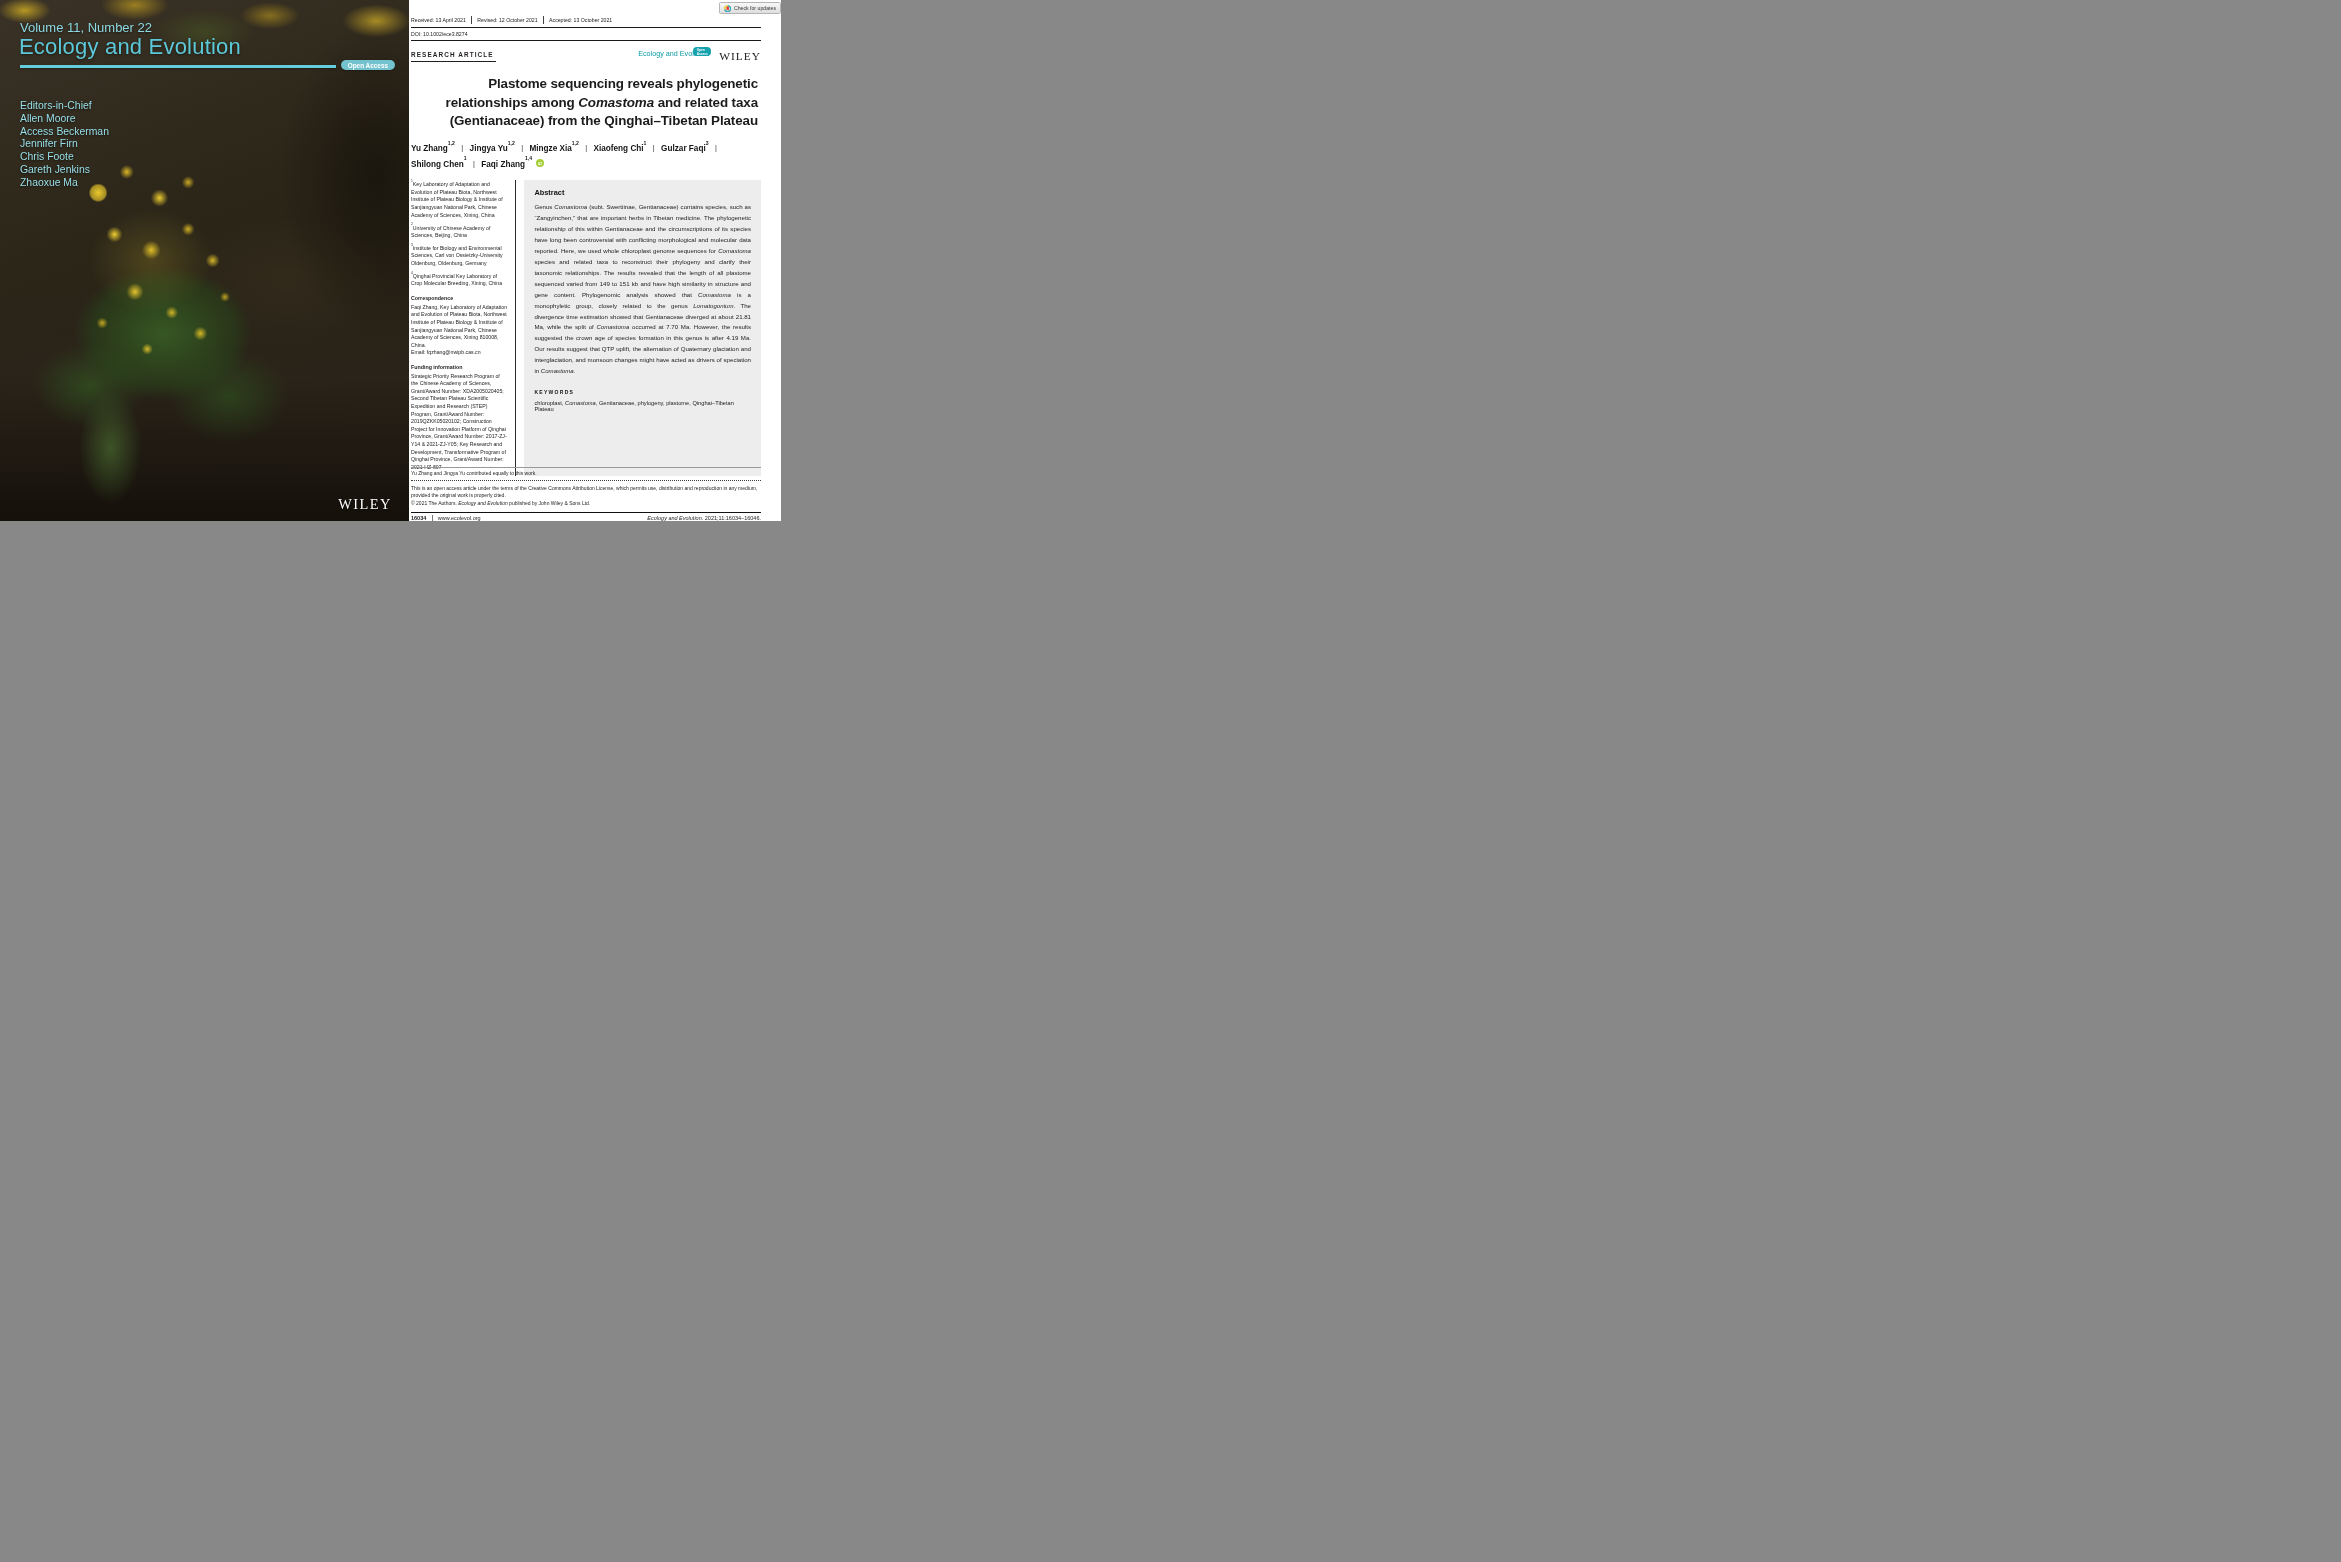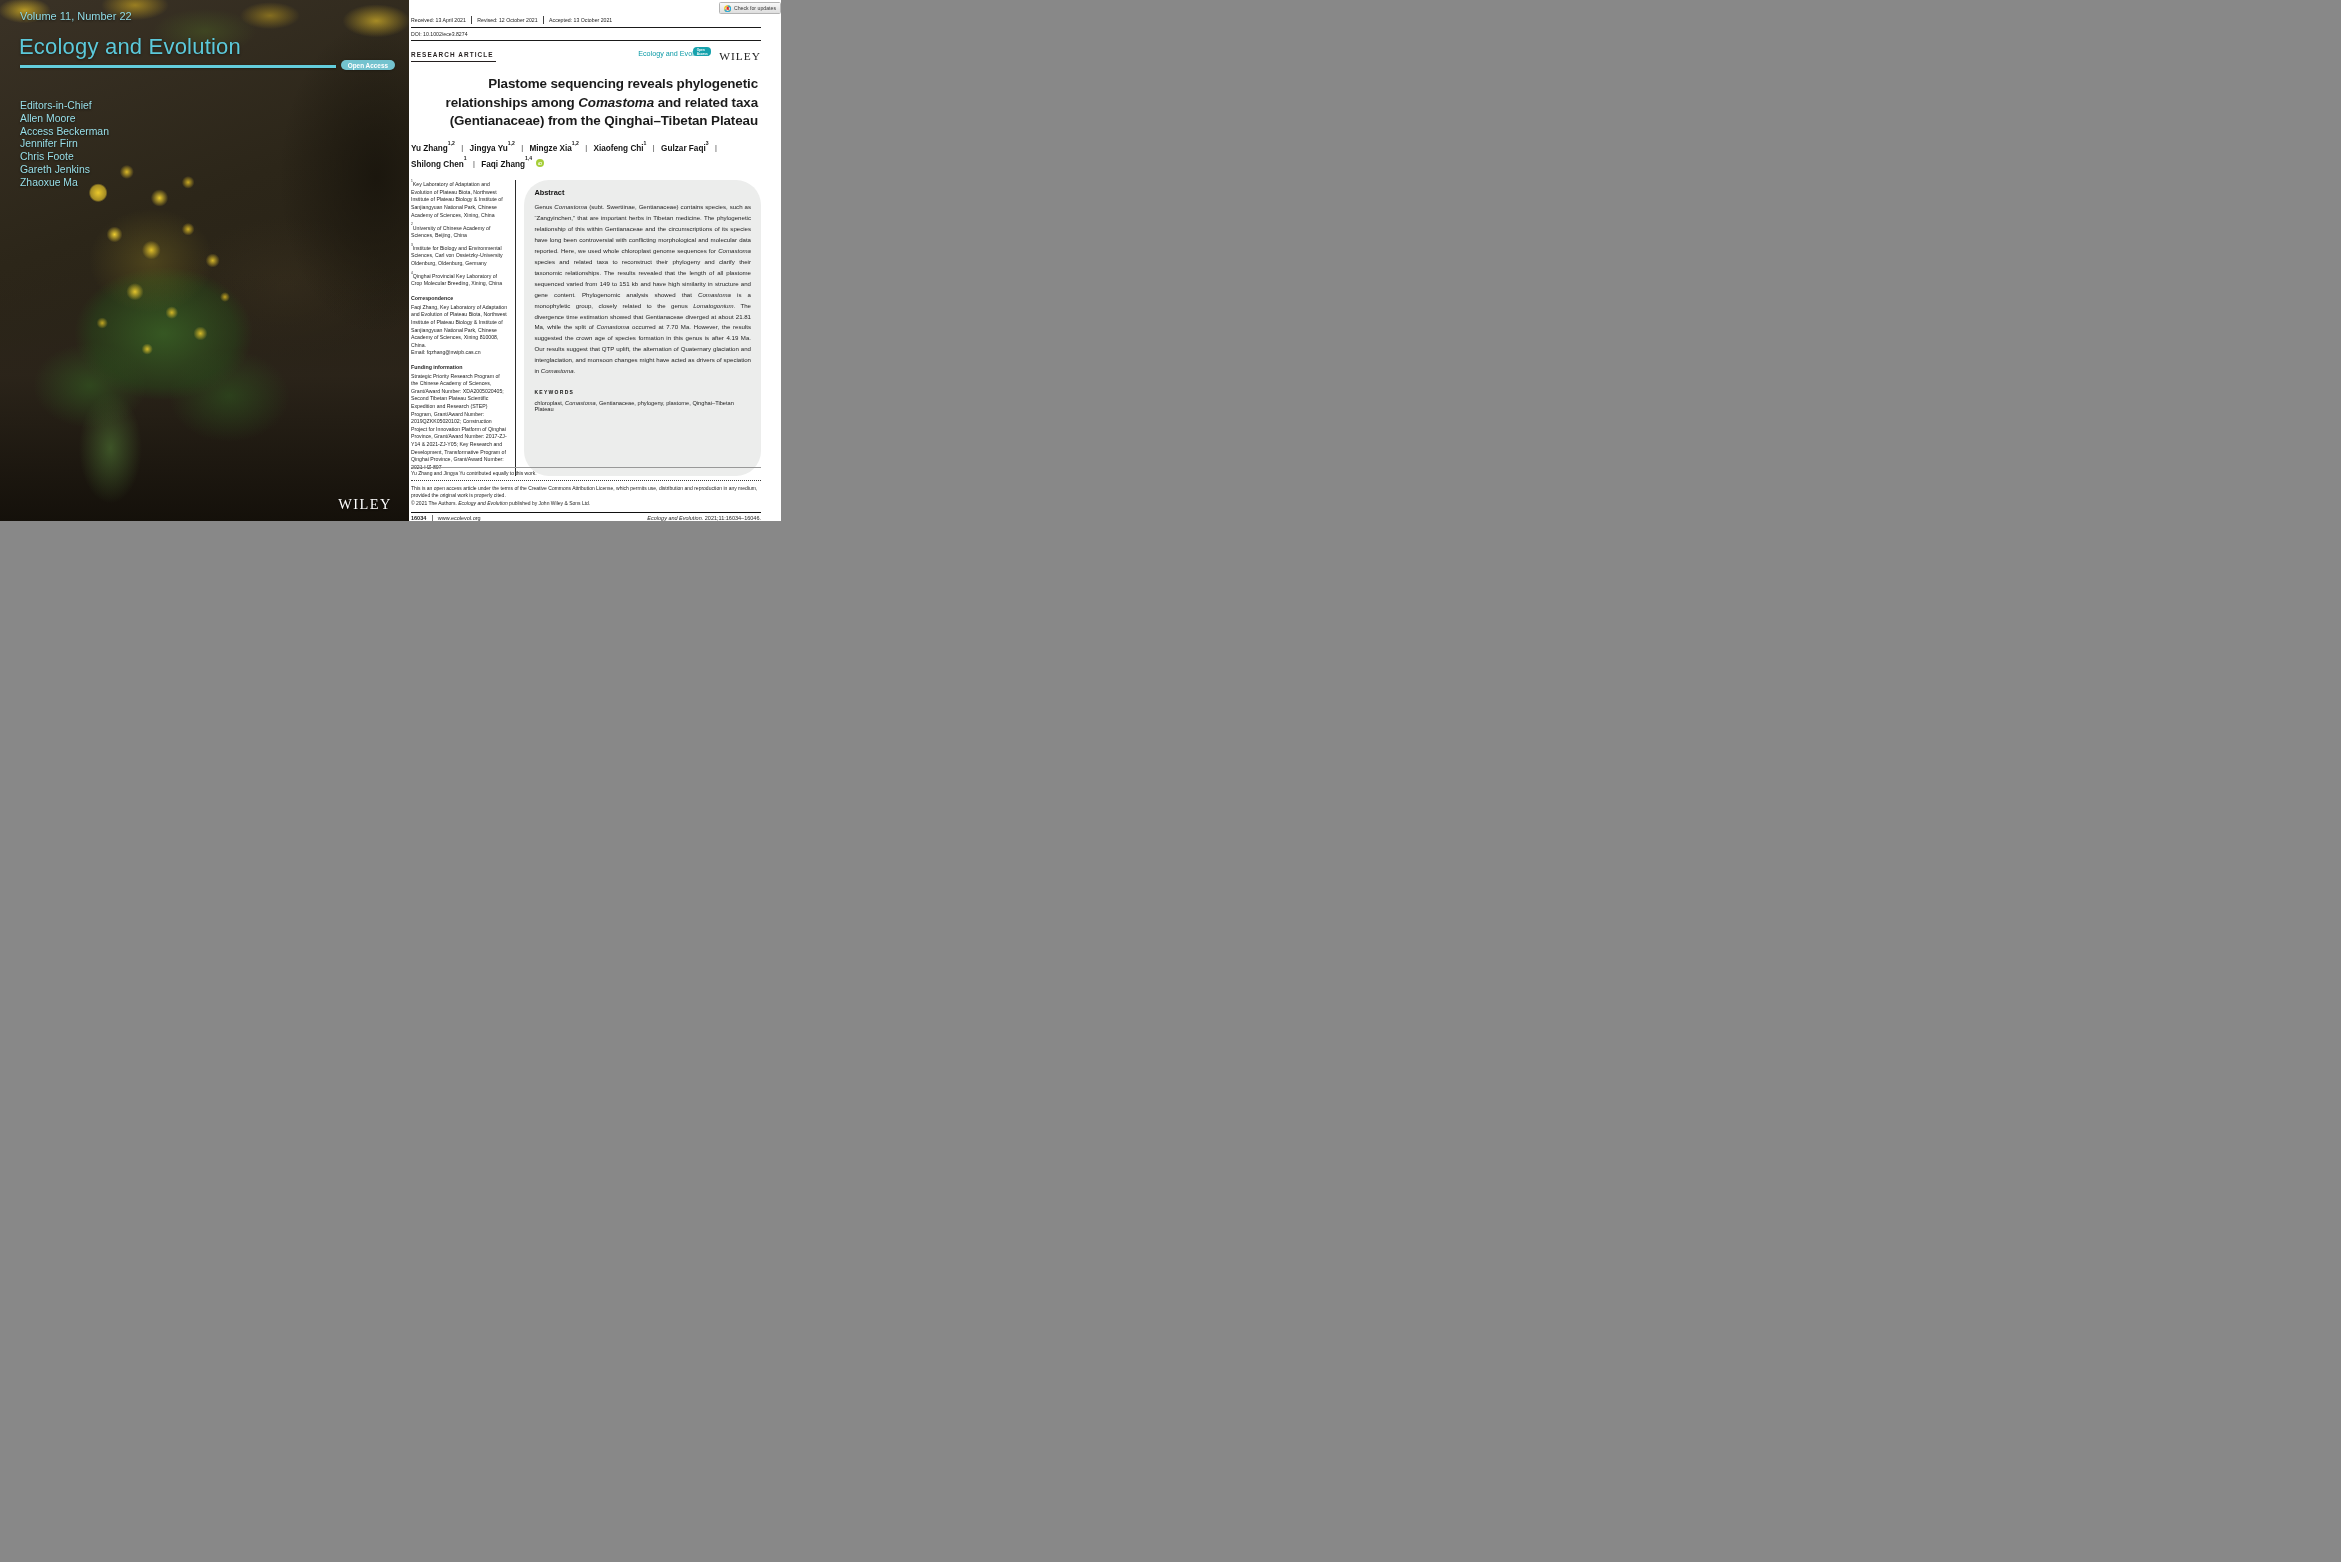--- a/index.html
+++ b/index.html
@@ -31,21 +31,21 @@
       radial-gradient(ellipse 69px 30px at 50% 6%, rgba(70,85,35,.6), transparent 75%),
       radial-gradient(ellipse 119px 89px at 40% 64%, rgba(58,105,38,.75), rgba(40,75,26,.45) 60%, transparent 75%),
       radial-gradient(ellipse 79px 59px at 22% 74%, rgba(52,95,34,.6), transparent 72%),
       radial-gradient(ellipse 84px 64px at 56% 76%, rgba(48,90,32,.55), transparent 72%),
       radial-gradient(ellipse 45px 79px at 27% 86%, rgba(90,140,60,.5), transparent 70%),
       radial-gradient(ellipse 129px 208px at 92% 34%, rgba(24,20,12,.85), transparent 75%),
       linear-gradient(to bottom, rgba(43,36,26,0) 52%, rgba(43,36,26,.85) 72%, rgba(20,16,10,.98) 100%),
       radial-gradient(ellipse 149px 99px at 70% 55%, rgba(60,50,32,.5), transparent 70%),
       linear-gradient(160deg,#3a3226 0%,#2c2619 40%,#231d12 100%);
   }
-  .cover-volume{position:absolute;left:20px;top:10px;font-size:11px;color:#8ed9e4;
+  .cover-volume{position:absolute;left:20px;top:20px;font-size:13px;color:#8ed9e4;
     text-shadow:0 0.5px 2px rgba(0,0,0,.55);text-align:right;}
   .cover-title{position:absolute;left:19px;top:34px;font-size:22px;font-weight:400;color:#5cc9da;
     letter-spacing:0.2px;text-shadow:0 0.5px 2.5px rgba(0,0,0,.45);}
   .cover-rule{position:absolute;left:20px;right:73px;top:65px;height:2.5px;background:#63cddc;
     box-shadow:0 0.5px 2px rgba(0,0,0,.4);}
   .cover-oa-pill{position:absolute;right:14px;top:60px;background:rgba(122,208,222,.92);
     color:#fff;font-size:6.4px;font-weight:700;padding:1.5px 7px;border-radius:7px;
     box-shadow:0 0.5px 2px rgba(0,0,0,.35);}
   .cover-editors{position:absolute;left:20px;top:100px;font-size:10.4px;line-height:1.23;color:#98dfe9;
     text-shadow:0 0.5px 2px rgba(0,0,0,.6);}
@@ -79,21 +79,21 @@
   .authors sup,.affil sup{font-size:.62em;position:relative;top:-.45em;}
   .adiv{font-weight:400;color:#3a3a3a;margin:0 6.4px;font-size:7.4px;}
   .orcid{display:inline-flex;align-items:center;justify-content:center;width:8px;height:8px;
     border-radius:50%;background:#a6ce39;color:#fff;font-size:4.2px;font-weight:700;
     margin-left:4px;font-style:italic;}
   .cols{margin-top:12px;display:flex;align-items:stretch;}
   .leftcol{width:97px;flex:0 0 97px;border-right:0.5px solid #2b2b2b;padding-right:7px;
     font-size:5.2px;line-height:1.46;color:#1d1d1d;}
   .leftcol p{margin:0 0 4.5px 0;}
   .lc-head{font-weight:700;margin:7px 0 1px 0;font-size:5.3px;}
-  .abox{flex:1;margin-left:8.4px;background:#ecedec;padding:7.4px 10px 41px 10px;border-radius:25px;}
+  .abox{flex:1;margin-left:8.4px;background:#ecedec;padding:7.4px 10px 41px 10px;}
   .ab-head{font-size:7.4px;font-weight:700;color:#141414;}
   .ab-body{margin-top:5px;font-size:6.1px;line-height:1.8;text-align:justify;color:#1d1d1d;}
   .kw-head{margin-top:12px;font-size:5px;font-weight:700;letter-spacing:1.3px;color:#141414;}
   .kw-body{margin-top:4.5px;font-size:5.7px;color:#1d1d1d;}
   .it{font-style:italic;}
   
   .pfoot{position:absolute;left:2px;right:20px;bottom:0;font-size:5px;color:#1d1d1d;}
   .foot-topline{height:0.5px;background:#999;}
   .foot-note{margin-top:2.5px;font-size:5px;}
   .dotted{margin-top:4.5px;border-top:1px dotted #3c3c3c;}

